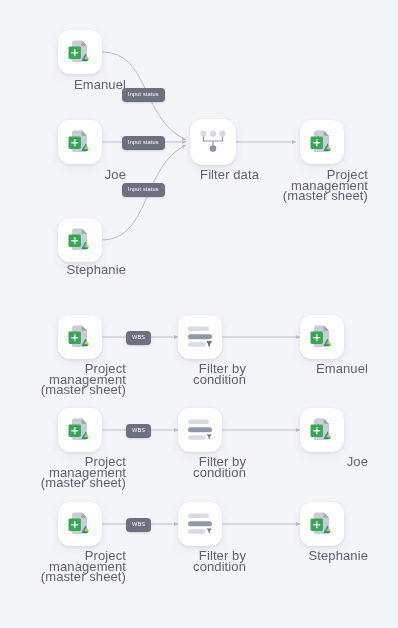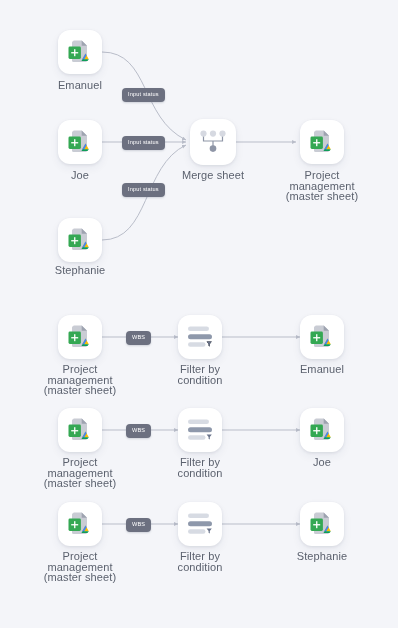--- a/index.html
+++ b/index.html
@@ -29,22 +29,22 @@
     width: 44px; height: 44px;
     background: #ffffff;
     border-radius: 12px;
     box-shadow: 0 1px 3px rgba(40,50,80,.10), 0 4px 10px rgba(40,50,80,.06);
     display: flex; align-items: center; justify-content: center;
   }
   .node.big { width: 46px; height: 46px; border-radius: 13px; }
 
   .node-label {
     position: absolute;
-    text-align: center;
-    font-size: 11px;
+    text-align: right;
+    font-size: 13px;
     line-height: 10.5px;
     color: #5b616e;
     letter-spacing: .1px;
     white-space: pre-line;
     width: 92px;
   }
 
   
   .sheet-icon { position: relative; width: 30px; height: 30px; }
   .sheet-icon svg { display: block; }
@@ -167,21 +167,21 @@
           <path d="M4.5 6 V12 H23.5 V6"></path>
           <path d="M14 12 V18"></path>
         </g>
         <circle cx="4.5" cy="4.6" r="3.1" fill="#d6d9e1"></circle>
         <circle cx="14" cy="4.6" r="3.1" fill="#d6d9e1"></circle>
         <circle cx="23.5" cy="4.6" r="3.1" fill="#d6d9e1"></circle>
         <circle cx="14" cy="19.6" r="3.3" fill="#8e95a6"></circle>
       </svg>
     </span>
   </div>
-  <div class="node-label" style="left:167px; top:170px;">Merge sheet</div>
+  <div class="node-label" style="left:167px; top:170px;">Filter data</div>
 
   <div class="node" style="left:300px; top:120px;">
     <span class="sheet-icon">
       <svg viewBox="0 0 30 30" width="30" height="30">
         <path d="M8.5 3.5h8.2l5.3 5.3v14.7a1.5 1.5 0 0 1-1.5 1.5H8.5A1.5 1.5 0 0 1 7 23.5v-18a1.5 1.5 0 0 1 1.5-1.5z" fill="#c9ccd4"></path>
         <path d="M16.7 3.5l5.3 5.3h-5.3z" fill="#9ea3b0"></path>
         <rect x="3.5" y="9.5" width="12.4" height="12.4" rx="1.4" fill="#34a853"></rect>
         <rect x="9.1" y="12.2" width="1.3" height="7" fill="#ffffff"></rect>
         <rect x="6.2" y="15.1" width="7" height="1.3" fill="#ffffff"></rect>
         <g transform="translate(17.2,16.4)">

